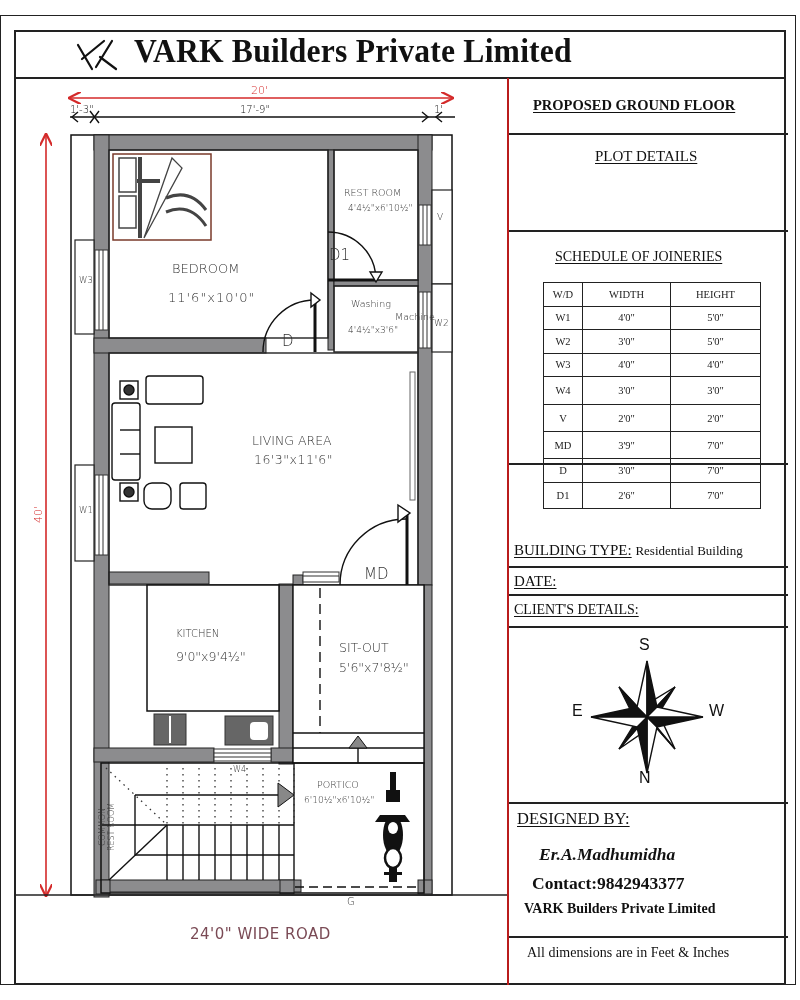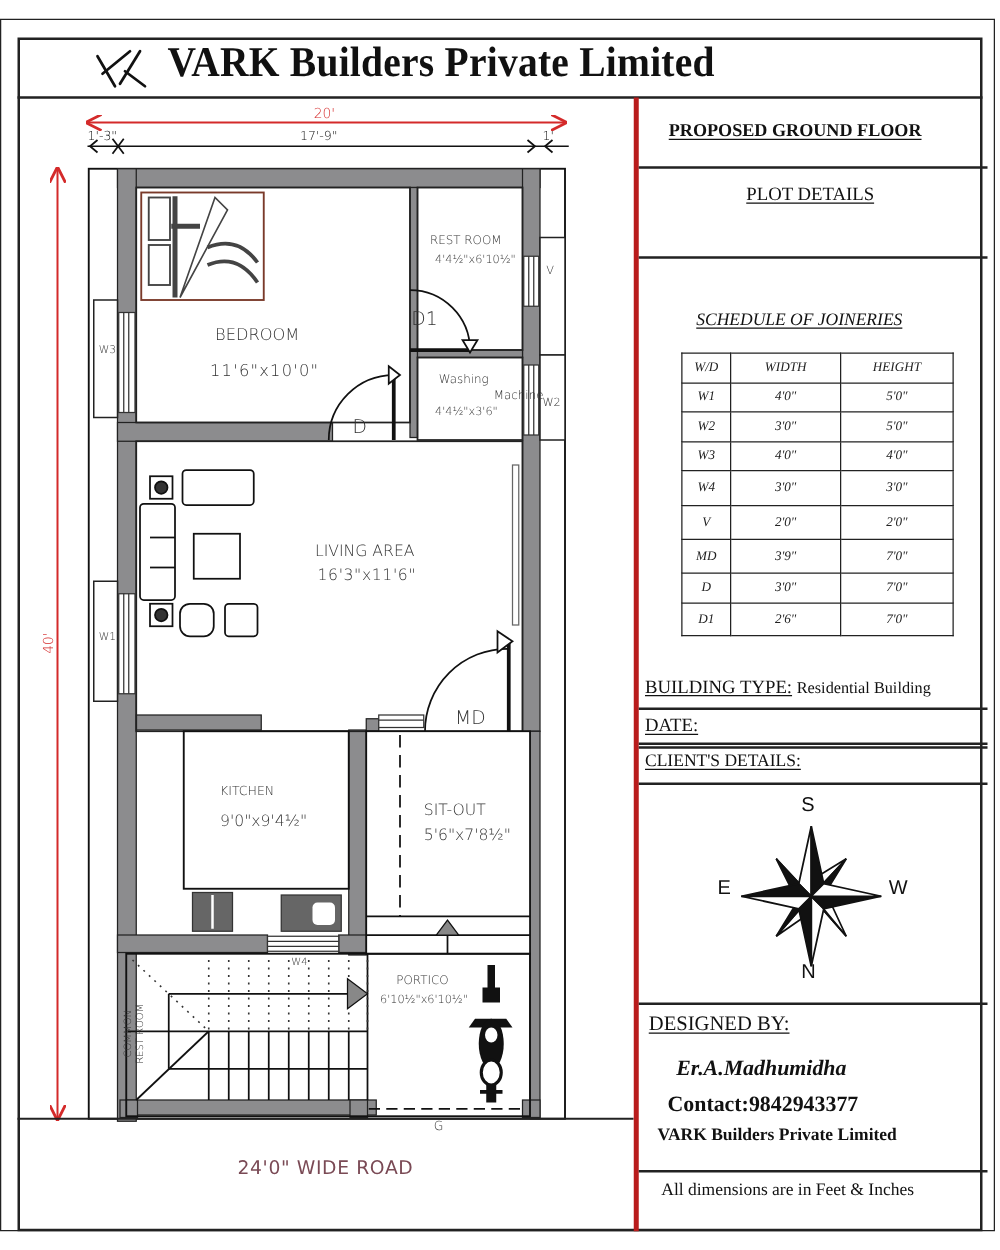--- a/index.html
+++ b/index.html
@@ -3,21 +3,21 @@
 <meta charset="utf-8">
 <style>
   html, body { margin:0; padding:0; background:#fff; }
   body { width:800px; height:1000px; position:relative; overflow:hidden; font-family:"Liberation Serif", serif; color:#111; }
   .abs { position:absolute; }
   .frame-outer { left:0; top:15px; width:796px; height:970px; border:1.5px solid #222; box-sizing:border-box; }
   .frame-inner { left:14px; top:30px; width:772px; height:955px; border:2px solid #222; box-sizing:border-box; }
   .title-bar { left:14px; top:30px; width:772px; height:49px; border-bottom:2px solid #222; box-sizing:border-box; }
   .company-title { left:134px; top:32px; font-family:"Liberation Serif", serif; font-weight:bold; font-size:34px; letter-spacing:0.2px; color:#111; transform:scaleX(0.93); transform-origin:left; }
   .logo { left:74px; top:37px; width:48px; height:36px; }
-  .right-panel { left:507px; top:78px; width:279px; height:907px; border-left:4px solid #b91c1c; box-sizing:border-box; }
+  .right-panel { left:507px; top:78px; width:279px; height:907px; border-left:2px solid #b91c1c; box-sizing:border-box; }
   .rp-row { position:absolute; left:0; width:279px; border-bottom:2px solid #222; box-sizing:border-box; }
   .u { text-decoration:underline; text-underline-offset:2px; }
   .t-serif { font-family:"Liberation Serif", serif; }
   .plan-text { font-family:"DejaVu Sans", sans-serif; color:#333; font-weight:300; }
   table.joinery { border-collapse:collapse; font-family:"Liberation Serif", serif; font-size:10.5px; }
   table.joinery td { border:1.5px solid #222; text-align:center; height:22.5px; padding:0; color:#222; }
   table.plot { border-collapse:collapse; font-family:"Liberation Serif", serif; font-size:14.5px; }
   table.plot td { border:1.5px solid #222; padding:0 4px; height:22px; }
   .road-label { left:190px; top:925px; font-family:"DejaVu Sans", sans-serif; font-size:15px; color:#7a4a55; letter-spacing:0.5px; }
 </style>
@@ -259,25 +259,25 @@
 <div class="abs plan-text" style="left:364px;top:565px;font-size:15px;">MD</div>
 <div class="abs plan-text" style="left:347px;top:896px;font-size:10px;">G</div>
 
 <div class="abs road-label">24'0" WIDE ROAD</div>
 
 <div class="abs right-panel">
   <div class="rp-row" style="top:0;height:57px;">
     <div class="t-serif u" style="position:absolute;left:24px;top:19px;font-size:14.5px;font-weight:bold;">PROPOSED GROUND FLOOR</div>
   </div>
 
-  <div class="rp-row" style="top:57px;height:72px;">
+  <div class="rp-row" style="top:57px;height:97px;">
     <div class="t-serif u" style="position:absolute;left:86px;top:13px;font-size:15px;">PLOT DETAILS</div>
   </div>
 
-  <div class="rp-row" style="top:154px;height:367px;font-style:italic;">
+  <div class="rp-row" style="top:154px;height:233px;">
     <div class="t-serif u" style="position:absolute;left:46px;top:17px;font-size:14px;">SCHEDULE OF JOINERIES</div>
     <table class="joinery" style="position:absolute;left:34px;top:50px;width:218px;">
       <tbody>
           <tr>
         <td style="width:38px;">W/D</td>
         <td style="width:87px;">WIDTH</td>
         <td>HEIGHT</td>
       </tr>
       <tr>
             <td>W1</td>

